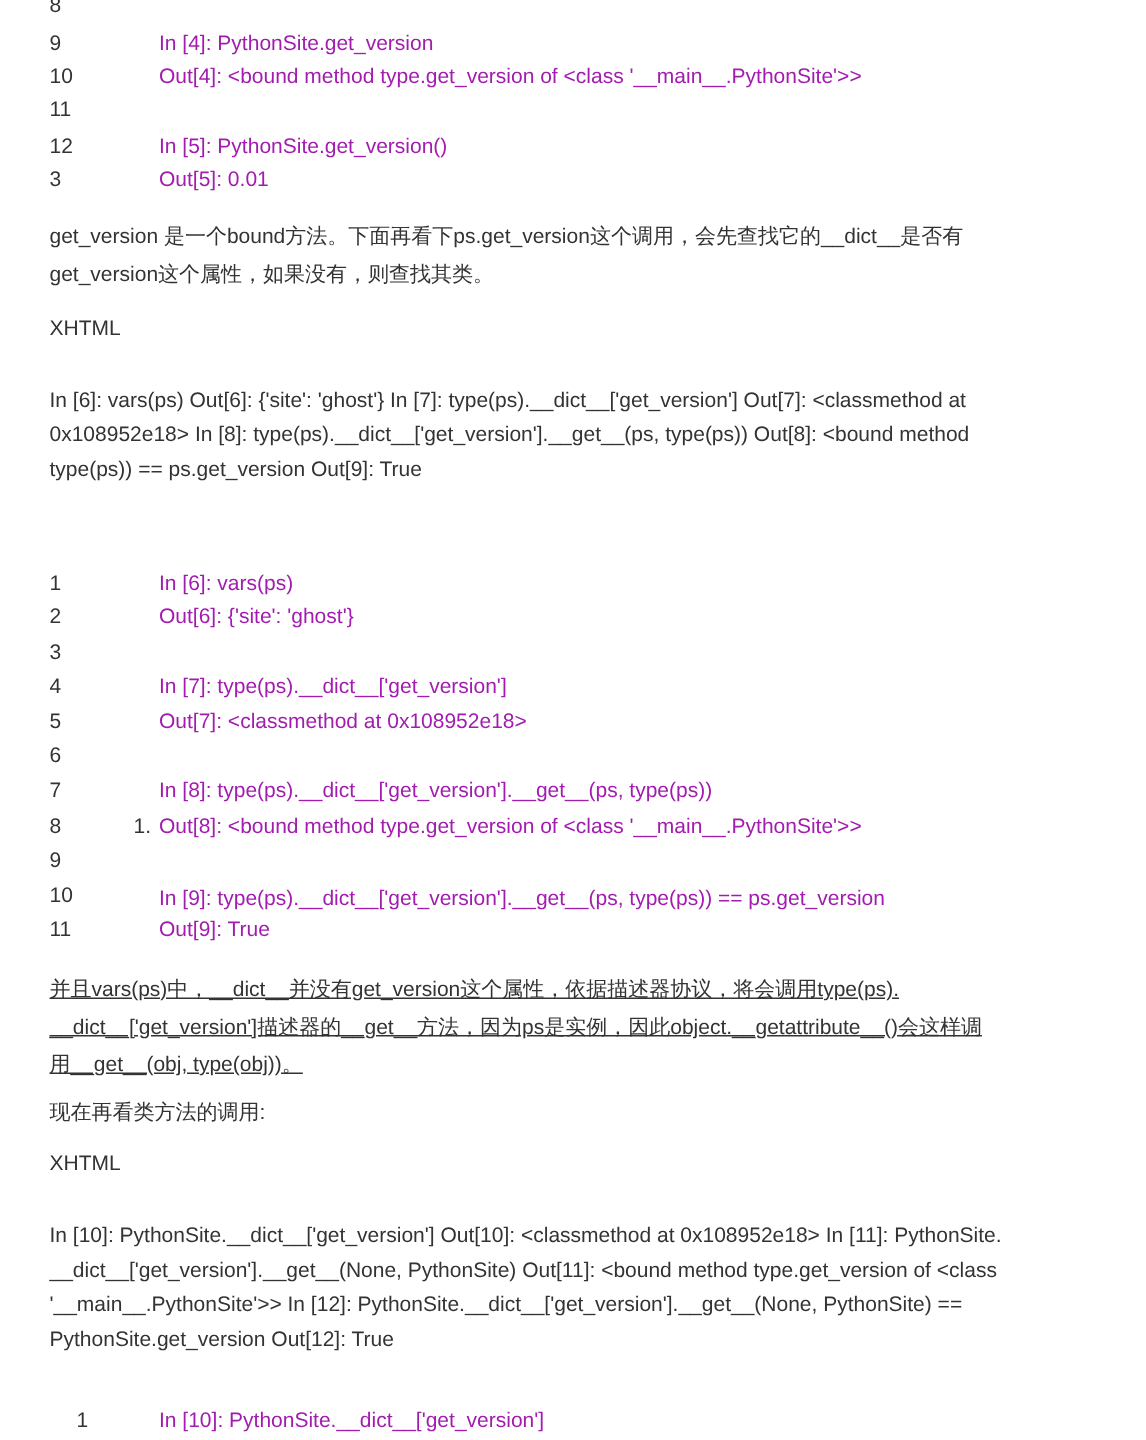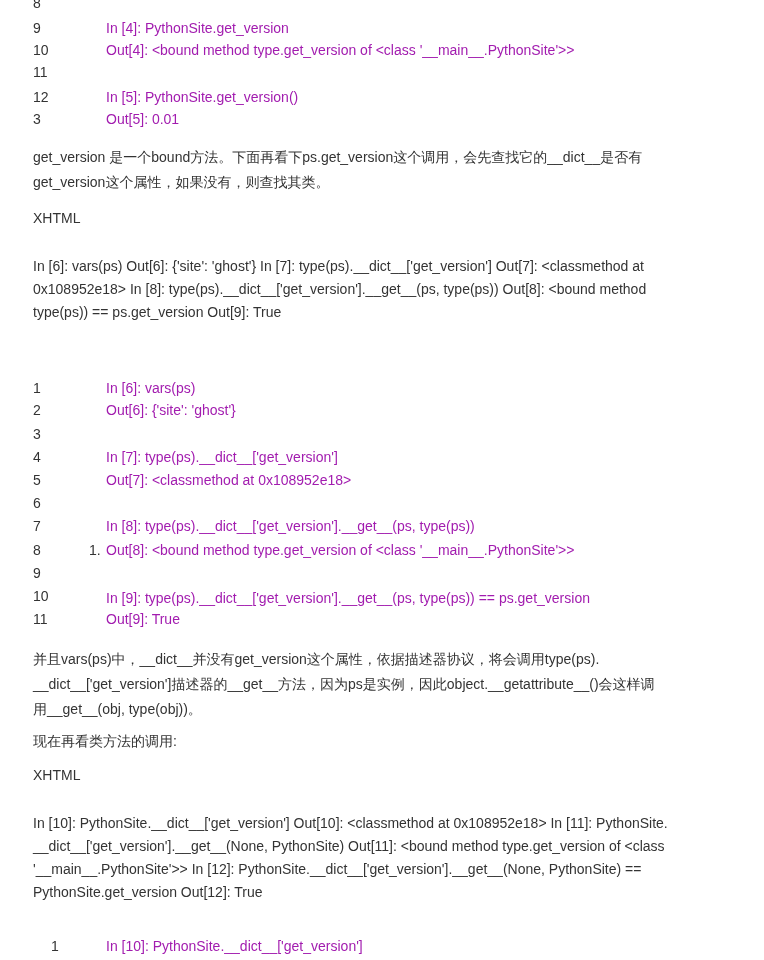--- a/index.html
+++ b/index.html
@@ -165,21 +165,21 @@
     <div class="code-row" style="top:585px;">
       <span class="ln">10</span>
       <span class="code" style="top:2px;">In [9]: type(ps).__dict__['get_version'].__get__(ps, type(ps)) == ps.get_version</span>
     </div>
     <div class="code-row" style="top:608px;">
       <span class="ln">11</span>
       <span class="code">Out[9]: True</span>
     </div>
   </div>
 
-  <div class="para" style="top:647px;">
+  <div class="para" style="top:647px;text-decoration:underline;">
     <div>并且vars(ps)中，__dict__并没有get_version这个属性，依据描述器协议，将会调用type(ps).</div>
     <div>__dict__['get_version']描述器的__get__方法，因为ps是实例，因此object.__getattribute__()会这样调</div>
     <div>用__get__(obj, type(obj))。</div>
   </div>
 
   <div class="para" style="top:729px;">现在再看类方法的调用:</div>
 
   <div class="lang-label" style="top:765px;">XHTML</div>
 
   <div class="plain-code" style="top:812px;">

